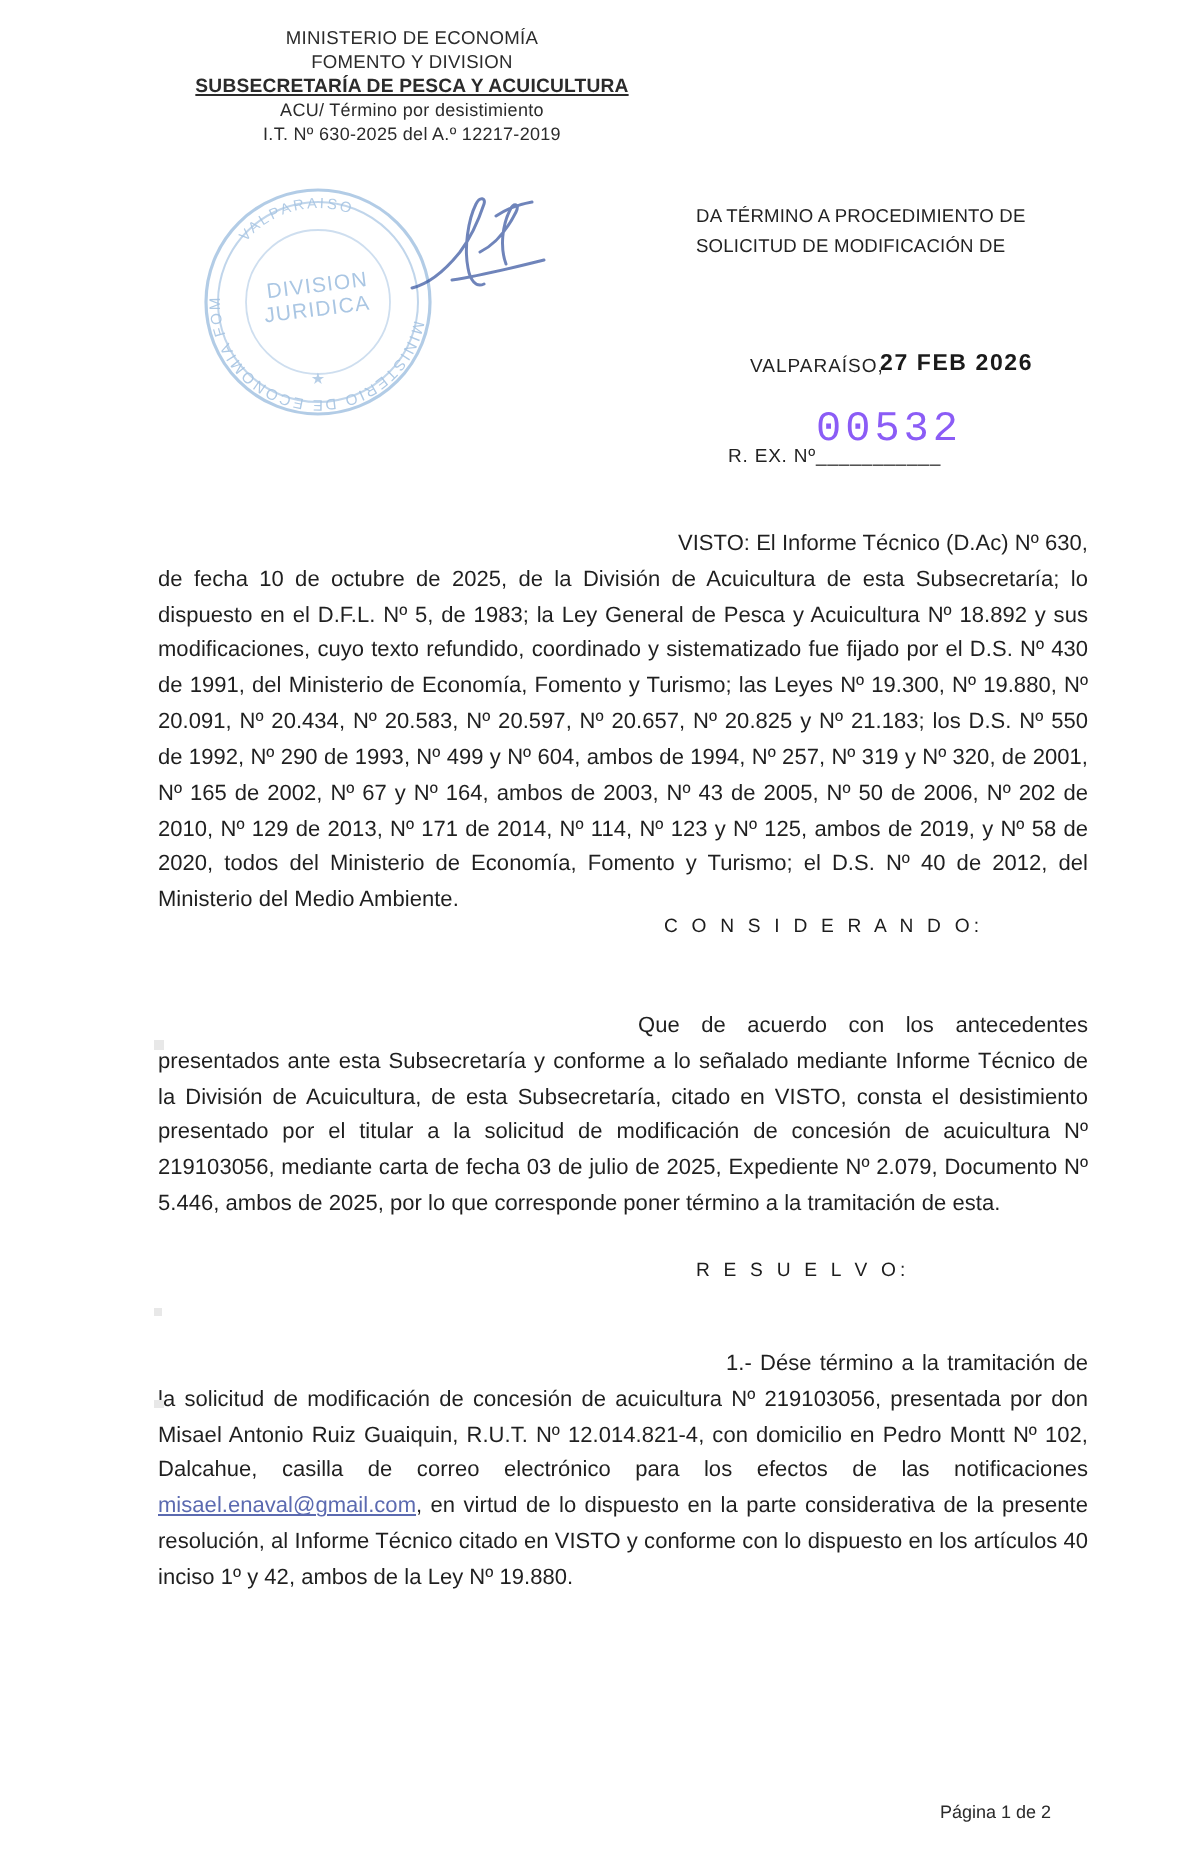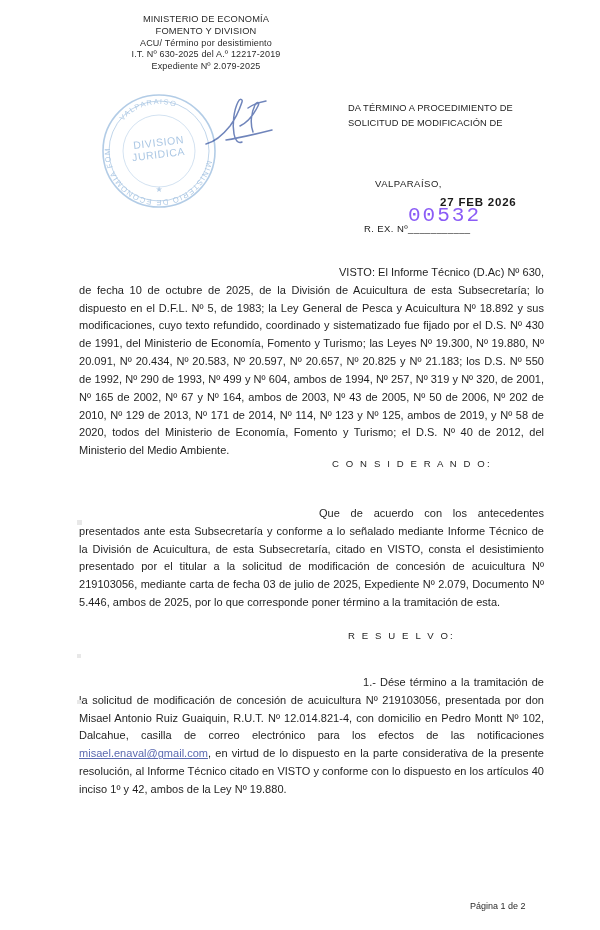--- a/index.html
+++ b/index.html
@@ -87,21 +87,20 @@
   }
   .date-stamp {
     position: absolute;
     left: 440px;
     top: 176px;
     font-size: 11.5px;
     font-weight: bold;
     letter-spacing: 0.8px;
     color: #1a1a1a;
     font-family: "Liberation Sans", sans-serif;
-    margin-top: 20px;
   }
   .rex-line {
     position: absolute;
     left: 348px;
     top: 223px;
     font-size: 9.5px;
     letter-spacing: 0.4px;
     color: #222;
     margin-left: 16px;
   }
@@ -167,23 +166,23 @@
   }
 </style>
 </head>
 <body>
 
 <div class="page">
 
   <div class="letterhead">
     <div class="lh-line">MINISTERIO DE ECONOMÍA</div>
     <div class="lh-line">FOMENTO Y DIVISION</div>
+    <div class="lh-line bold">SUBSECRETARÍA DE PESCA Y ACUICULTURA</div>
     <div class="lh-line small">ACU/ Término por desistimiento</div>
     <div class="lh-line small">I.T. Nº 630-2025 del A.º 12217-2019</div>
-    <div class="lh-line small">Expediente Nº 2.079-2025</div>
   </div>
 
   <div class="stamp-wrap">
     <svg width="126" height="126" viewBox="0 0 126 126" xmlns="http://www.w3.org/2000/svg">
       <defs>
         <path id="arcOuter" d="M 16,63 A 47,47 0 1 1 110,63"></path>
         <path id="arcLower" d="M 112,63 A 49,49 0 1 1 14,63"></path>
       </defs>
       <circle cx="63" cy="63" r="56" fill="none" stroke="#6f9fd0" stroke-width="1.6" opacity="0.85"></circle>
       <circle cx="63" cy="63" r="50" fill="none" stroke="#6f9fd0" stroke-width="1" opacity="0.7"></circle>

